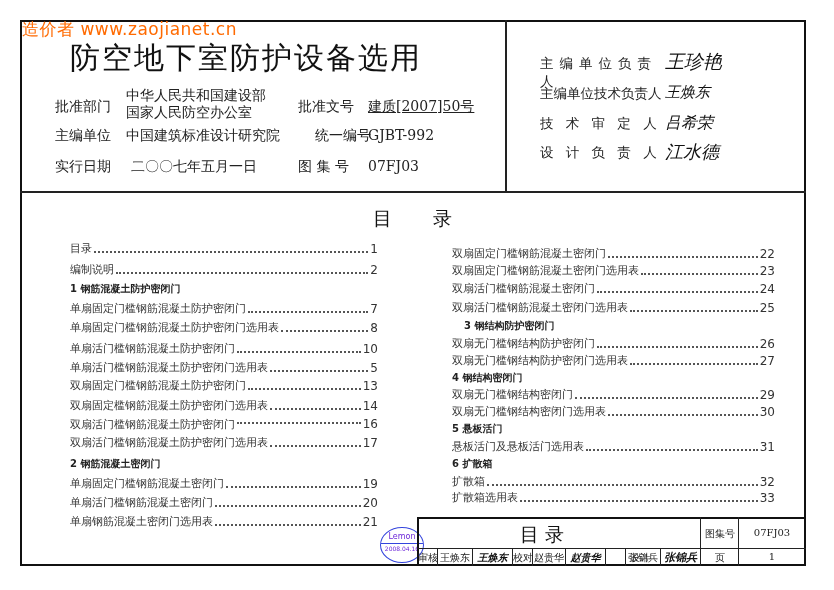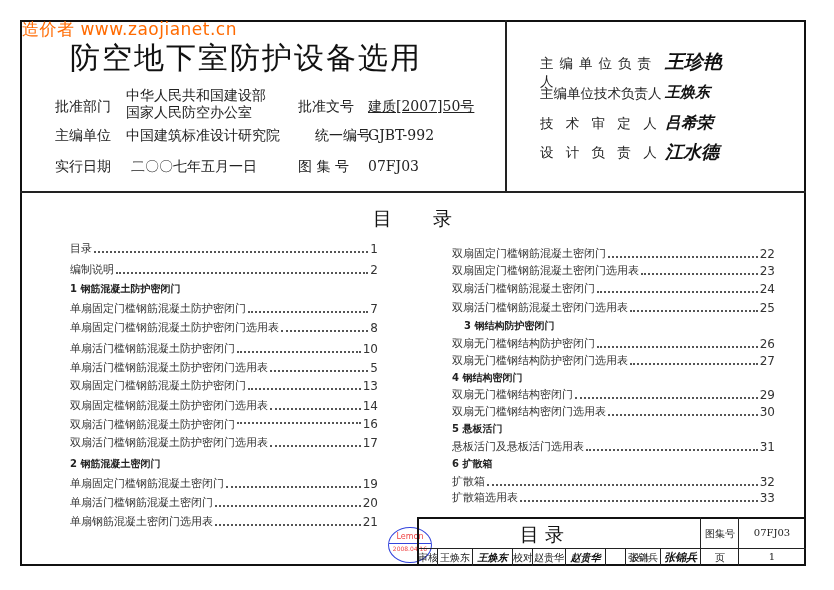--- a/index.html
+++ b/index.html
@@ -9,29 +9,29 @@
   .frame { position:absolute; left:20px; top:20px; width:786px; height:546px;
            border:2px solid #111; box-sizing:border-box; }
   .hline { position:absolute; background:#222; }
   .vline { position:absolute; background:#222; }
   .watermark { left:22px; top:18px; font-family:"DejaVu Sans", sans-serif; font-size:17px; color:#ff6a00; letter-spacing:0.5px; }
   .doc-title { left:70px; top:38px; font-family:"DejaVu Sans", sans-serif; font-size:30px; letter-spacing:2px; color:#111; }
   .meta-label { font-size:14px; color:#222; }
   .meta-val { font-size:14px; color:#222; line-height:17px; }
   .sig-row { position:absolute; left:540px; font-size:13.5px; color:#222; }
   .sig-label { display:inline-block; width:135px; letter-spacing:0px; }
-  .sig-hand { position:absolute; left:125px; top:-6px; font-family:"DejaVu Serif", serif; font-style:italic; font-size:19px; font-weight:bold; color:#111; white-space:nowrap; }
+  .sig-hand { position:absolute; left:125px; top:-6px; font-family:"DejaVu Serif", serif; font-style:italic; font-size:19px; font-weight:normal; color:#111; white-space:nowrap; }
   .toc-heading { top:206px; font-family:"DejaVu Sans", sans-serif; font-size:19px; color:#111; }
   .toc-col { position:absolute; font-family:"DejaVu Sans", sans-serif; font-size:11px; color:#333; }
   .toc-item { position:absolute; display:flex; align-items:flex-end; height:14px; white-space:nowrap; }
   .toc-item .t { flex:0 0 auto; }
   .toc-item .dots { flex:1 1 auto; border-bottom:2px dotted #555; margin:0 2px 3px 2px; height:0; }
   .toc-item .p { flex:0 0 auto; font-size:12px; color:#333; }
   .toc-sec { position:absolute; font-size:10px; font-weight:bold; color:#222; white-space:nowrap; }
-  .stamp { left:388px; top:527px; width:44px; height:36px; border:1.5px solid #3344dd; border-radius:50%; color:#ef4444; font-family:"DejaVu Sans", sans-serif; text-align:center; box-sizing:border-box; }
+  .stamp { left:380px; top:527px; width:44px; height:36px; border:1.5px solid #3344dd; border-radius:50%; color:#6d28d9; font-family:"DejaVu Sans", sans-serif; text-align:center; box-sizing:border-box; }
   .stamp .s1 { font-size:8px; margin-top:4px; }
   .stamp .s2 { font-size:6px; border-top:1px solid #3344dd; margin-top:2px; padding-top:1px; }
   .tb { position:absolute; left:417px; top:517px; width:389px; height:49px; border:2px solid #111; border-right:none; border-bottom:none; box-sizing:border-box; }
   .tb-cell { position:absolute; font-size:10px; color:#222; text-align:center; white-space:nowrap; }
   .tb-title { font-family:"DejaVu Sans", sans-serif; font-size:19px; color:#111; }
   .tb-sign { font-style:italic; font-weight:bold; font-size:10px; color:#111; }
 </style>
 </head>
 <body>
 

